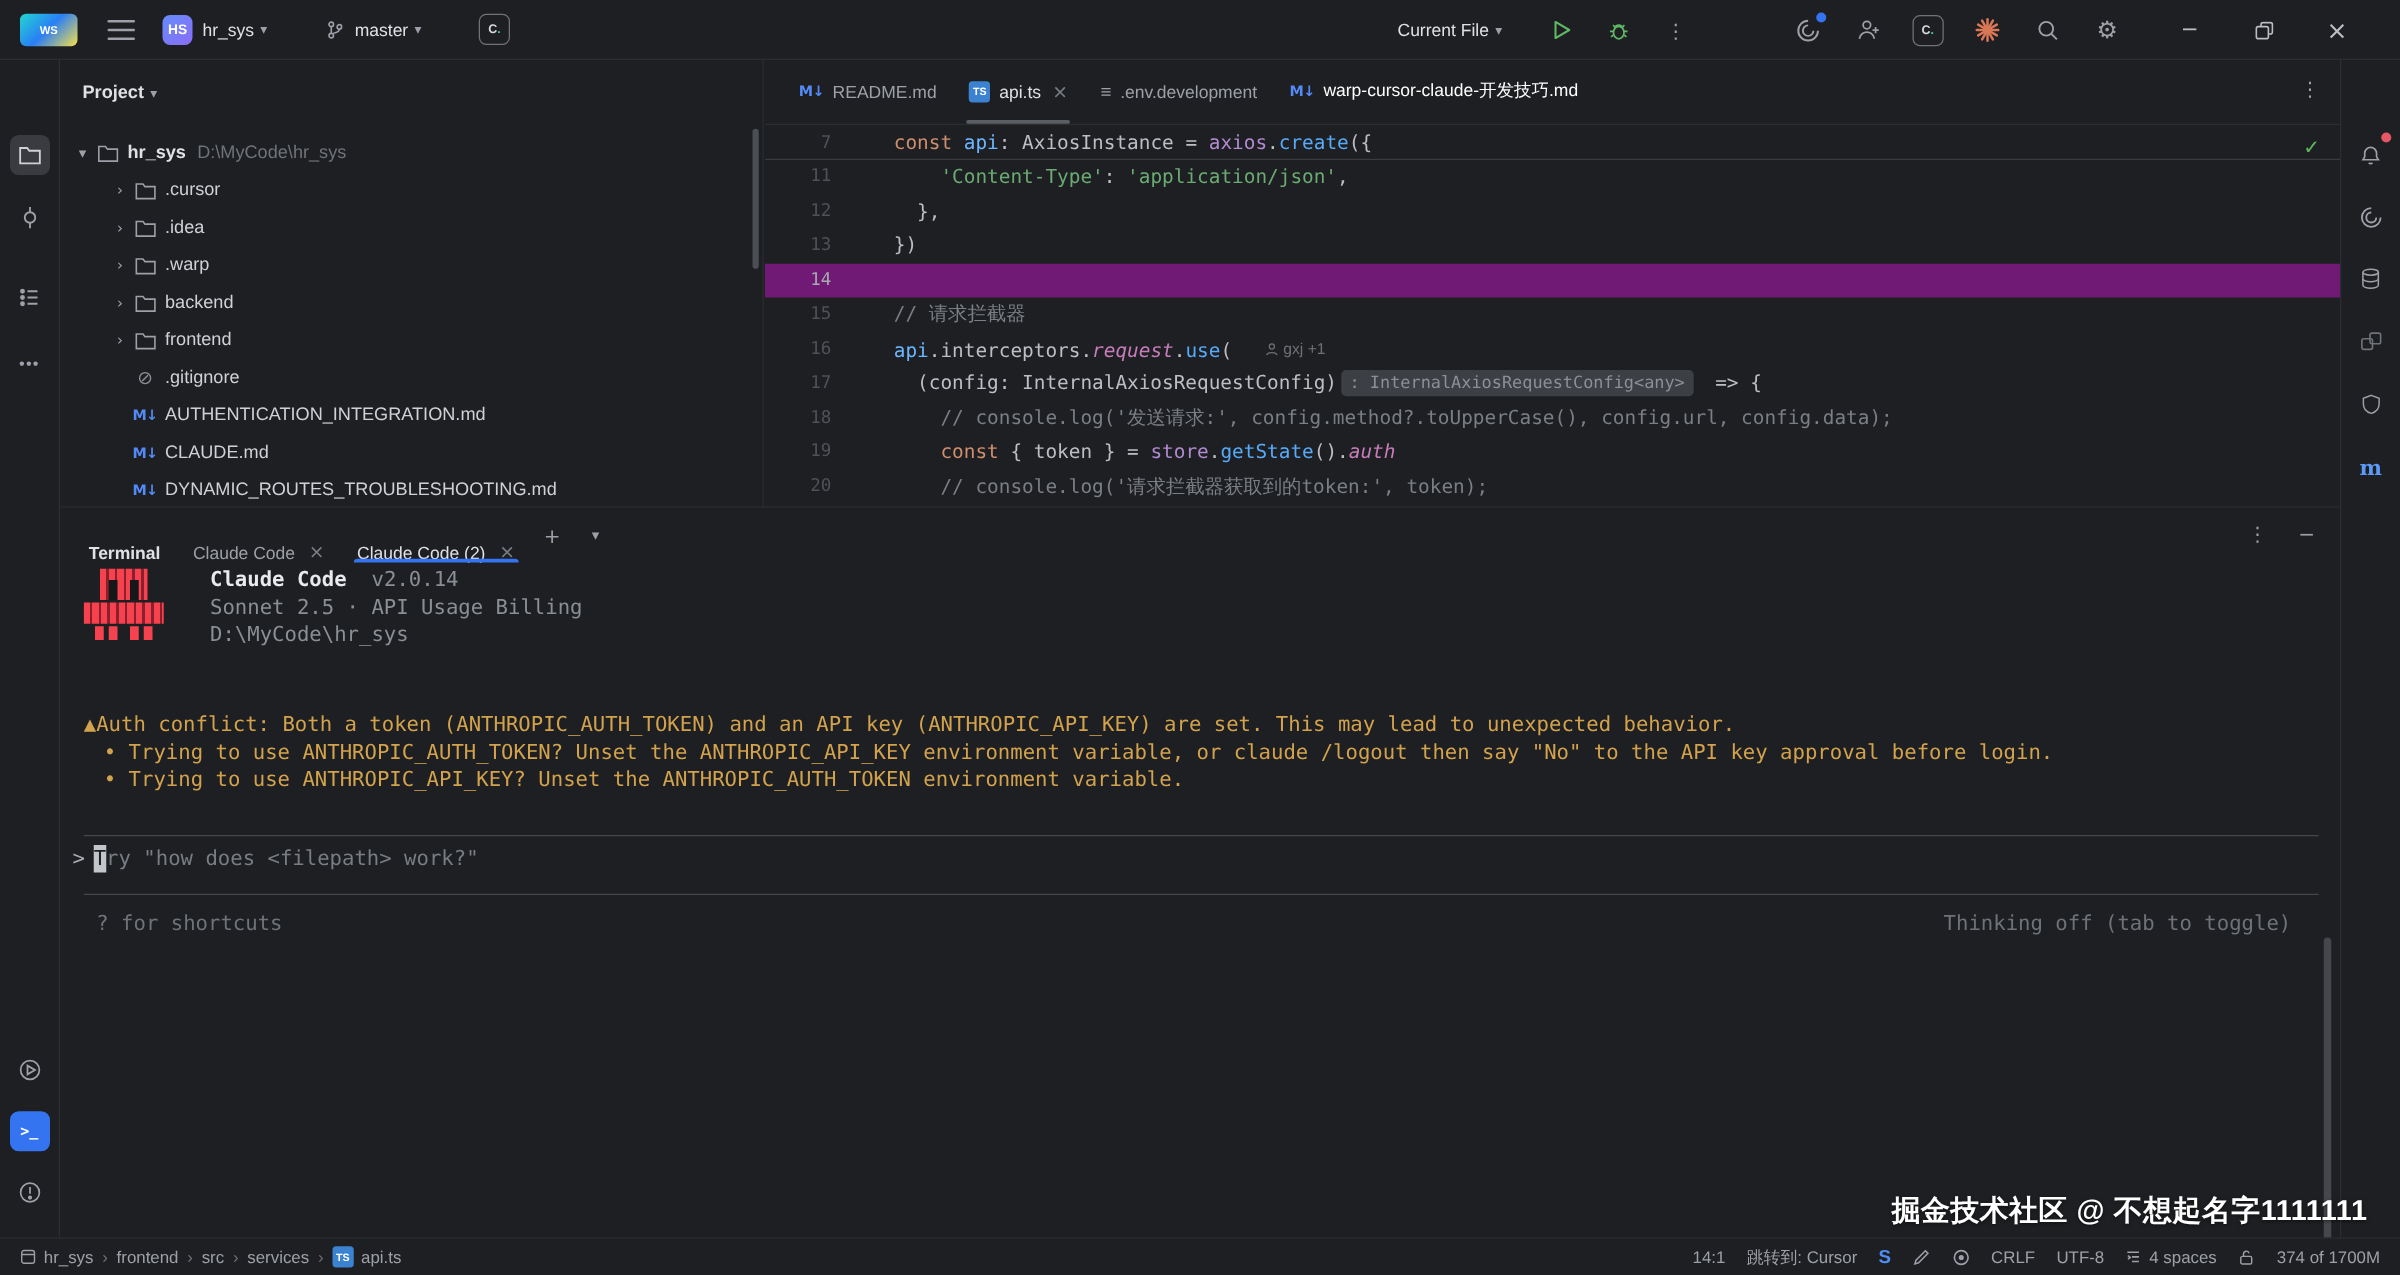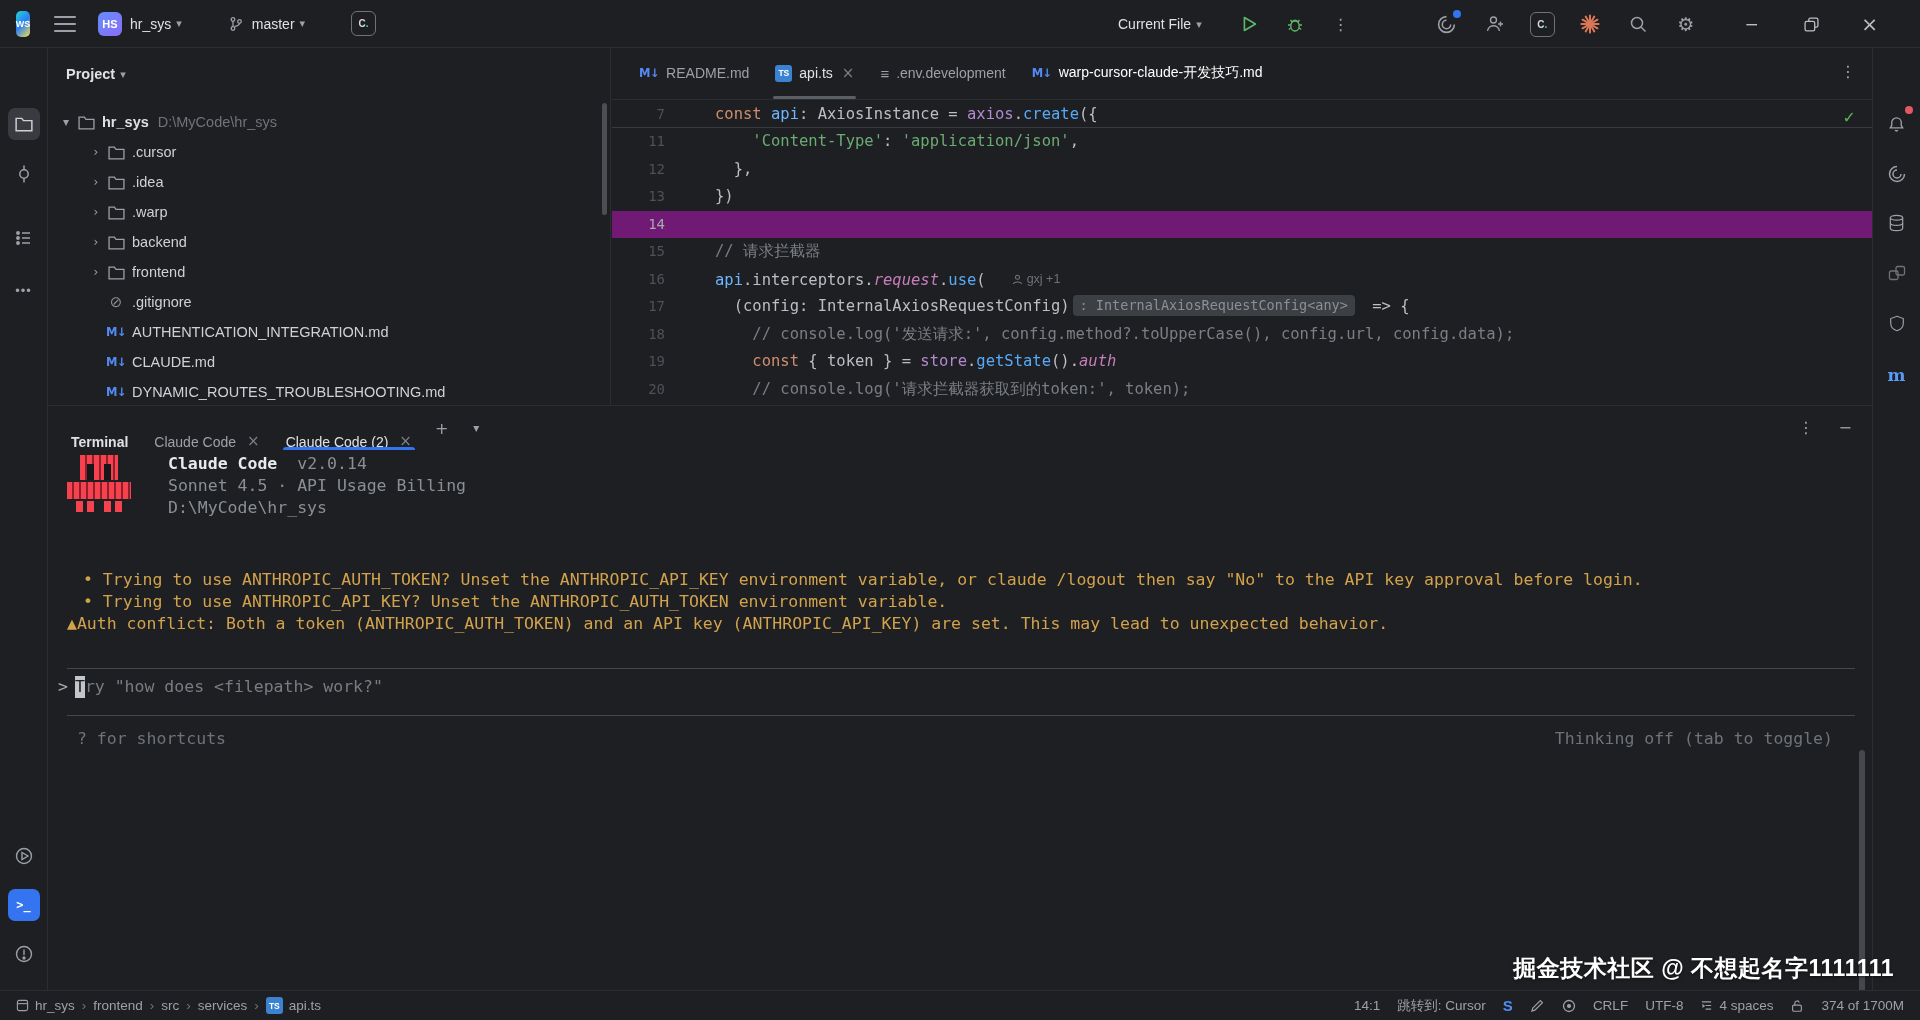--- a/index.html
+++ b/index.html
@@ -5,21 +5,21 @@
   *{box-sizing:border-box;margin:0;padding:0}
   html,body{background:#111;}
   #app{position:relative;width:1920px;height:1020px;background:#1e1f22;overflow:hidden;
        font-family:"Liberation Sans",sans-serif;color:#bcbec4;font-size:14px;cursor:default}
   svg{display:block}
 
   
   #titlebar{position:absolute;left:0;top:0;width:1920px;height:48px;display:flex;align-items:center;
             border-bottom:1px solid #2b2d30;background:#1e1f22}
   .tb-left{display:flex;align-items:center;padding-left:16px}
-  .ws-logo{width:14px;height:26px;border-radius:5px;background:linear-gradient(135deg,#21d7d2 0%,#2a7ef5 48%,#f7e14b 100%);
+  .ws-logo{width:46px;height:26px;border-radius:5px;background:linear-gradient(135deg,#21d7d2 0%,#2a7ef5 48%,#f7e14b 100%);
            display:flex;align-items:center;justify-content:center;font-size:9px;font-weight:bold;color:#fff}
   .hamburger{margin-left:24px;width:22px;height:16px;display:flex;flex-direction:column;justify-content:space-between}
   .hamburger i{height:2px;background:#9da0a8;border-radius:1px}
   .hs-badge{margin-left:22px;width:24px;height:24px;border-radius:6px;display:flex;align-items:center;justify-content:center;
             background:linear-gradient(140deg,#648cfb,#8a6df7);color:#fff;font-size:11px;font-weight:bold}
   .tb-text{color:#dfe1e5;margin-left:8px}
   .chev{color:#9da0a8;font-size:11px;margin-left:5px;font-family:"DejaVu Sans",sans-serif}
   .branch-group{display:flex;align-items:center;margin-left:46px}
   .cbox{margin-left:46px;width:25px;height:25px;border:1.6px solid #6f7378;border-radius:6px;display:flex;
         align-items:center;justify-content:center;font-size:10px;font-weight:bold;color:#d5d8dc}
@@ -483,30 +483,30 @@
             <div class="cl-eye" style="left:24px"></div>
           </div>
         <div class="cl-body"></div>
         <div class="cl-leg" style="left:9px"></div>
           <div class="cl-leg" style="left:20px"></div>
         <div class="cl-leg" style="left:37px"></div>
           <div class="cl-leg" style="left:48px"></div>
       </div>
       <div class="banner">
         <div class="b1"><span>Claude Code</span><span class="ver">v2.0.14</span></div>
-        <div class="b2">Sonnet 4.5 · API Usage Billing</div>
+        <div class="b2">Sonnet 2.5 · API Usage Billing</div>
         <div class="b3">D:\MyCode\hr_sys</div>
       </div>
 
       <div class="warnblock">
+        <div>▲Auth conflict: Both a token (ANTHROPIC_AUTH_TOKEN) and an API key (ANTHROPIC_API_KEY) are set. This may lead to unexpected behavior.</div>
         <div>
             <div class="wb">• Trying to use ANTHROPIC_AUTH_TOKEN? Unset the ANTHROPIC_API_KEY environment variable, or claude /logout then say "No" to the API key approval before login.</div>
             <div class="wb">• Trying to use ANTHROPIC_API_KEY? Unset the ANTHROPIC_AUTH_TOKEN environment variable.</div>
           </div>
-        <div>▲Auth conflict: Both a token (ANTHROPIC_AUTH_TOKEN) and an API key (ANTHROPIC_API_KEY) are set. This may lead to unexpected behavior.</div>
       </div>
 
       <div class="tsep" style="top:218px"></div>
       <div class="promptrow">
         <span class="pr-chev">&gt;</span>
           <span class="pr-cursor">T</span>
           <span class="pr-rest">ry "how does &lt;filepath&gt; work?"</span>
       </div>
       <div class="tsep" style="top:265px"></div>
       <div class="hint-left">? for shortcuts</div>

